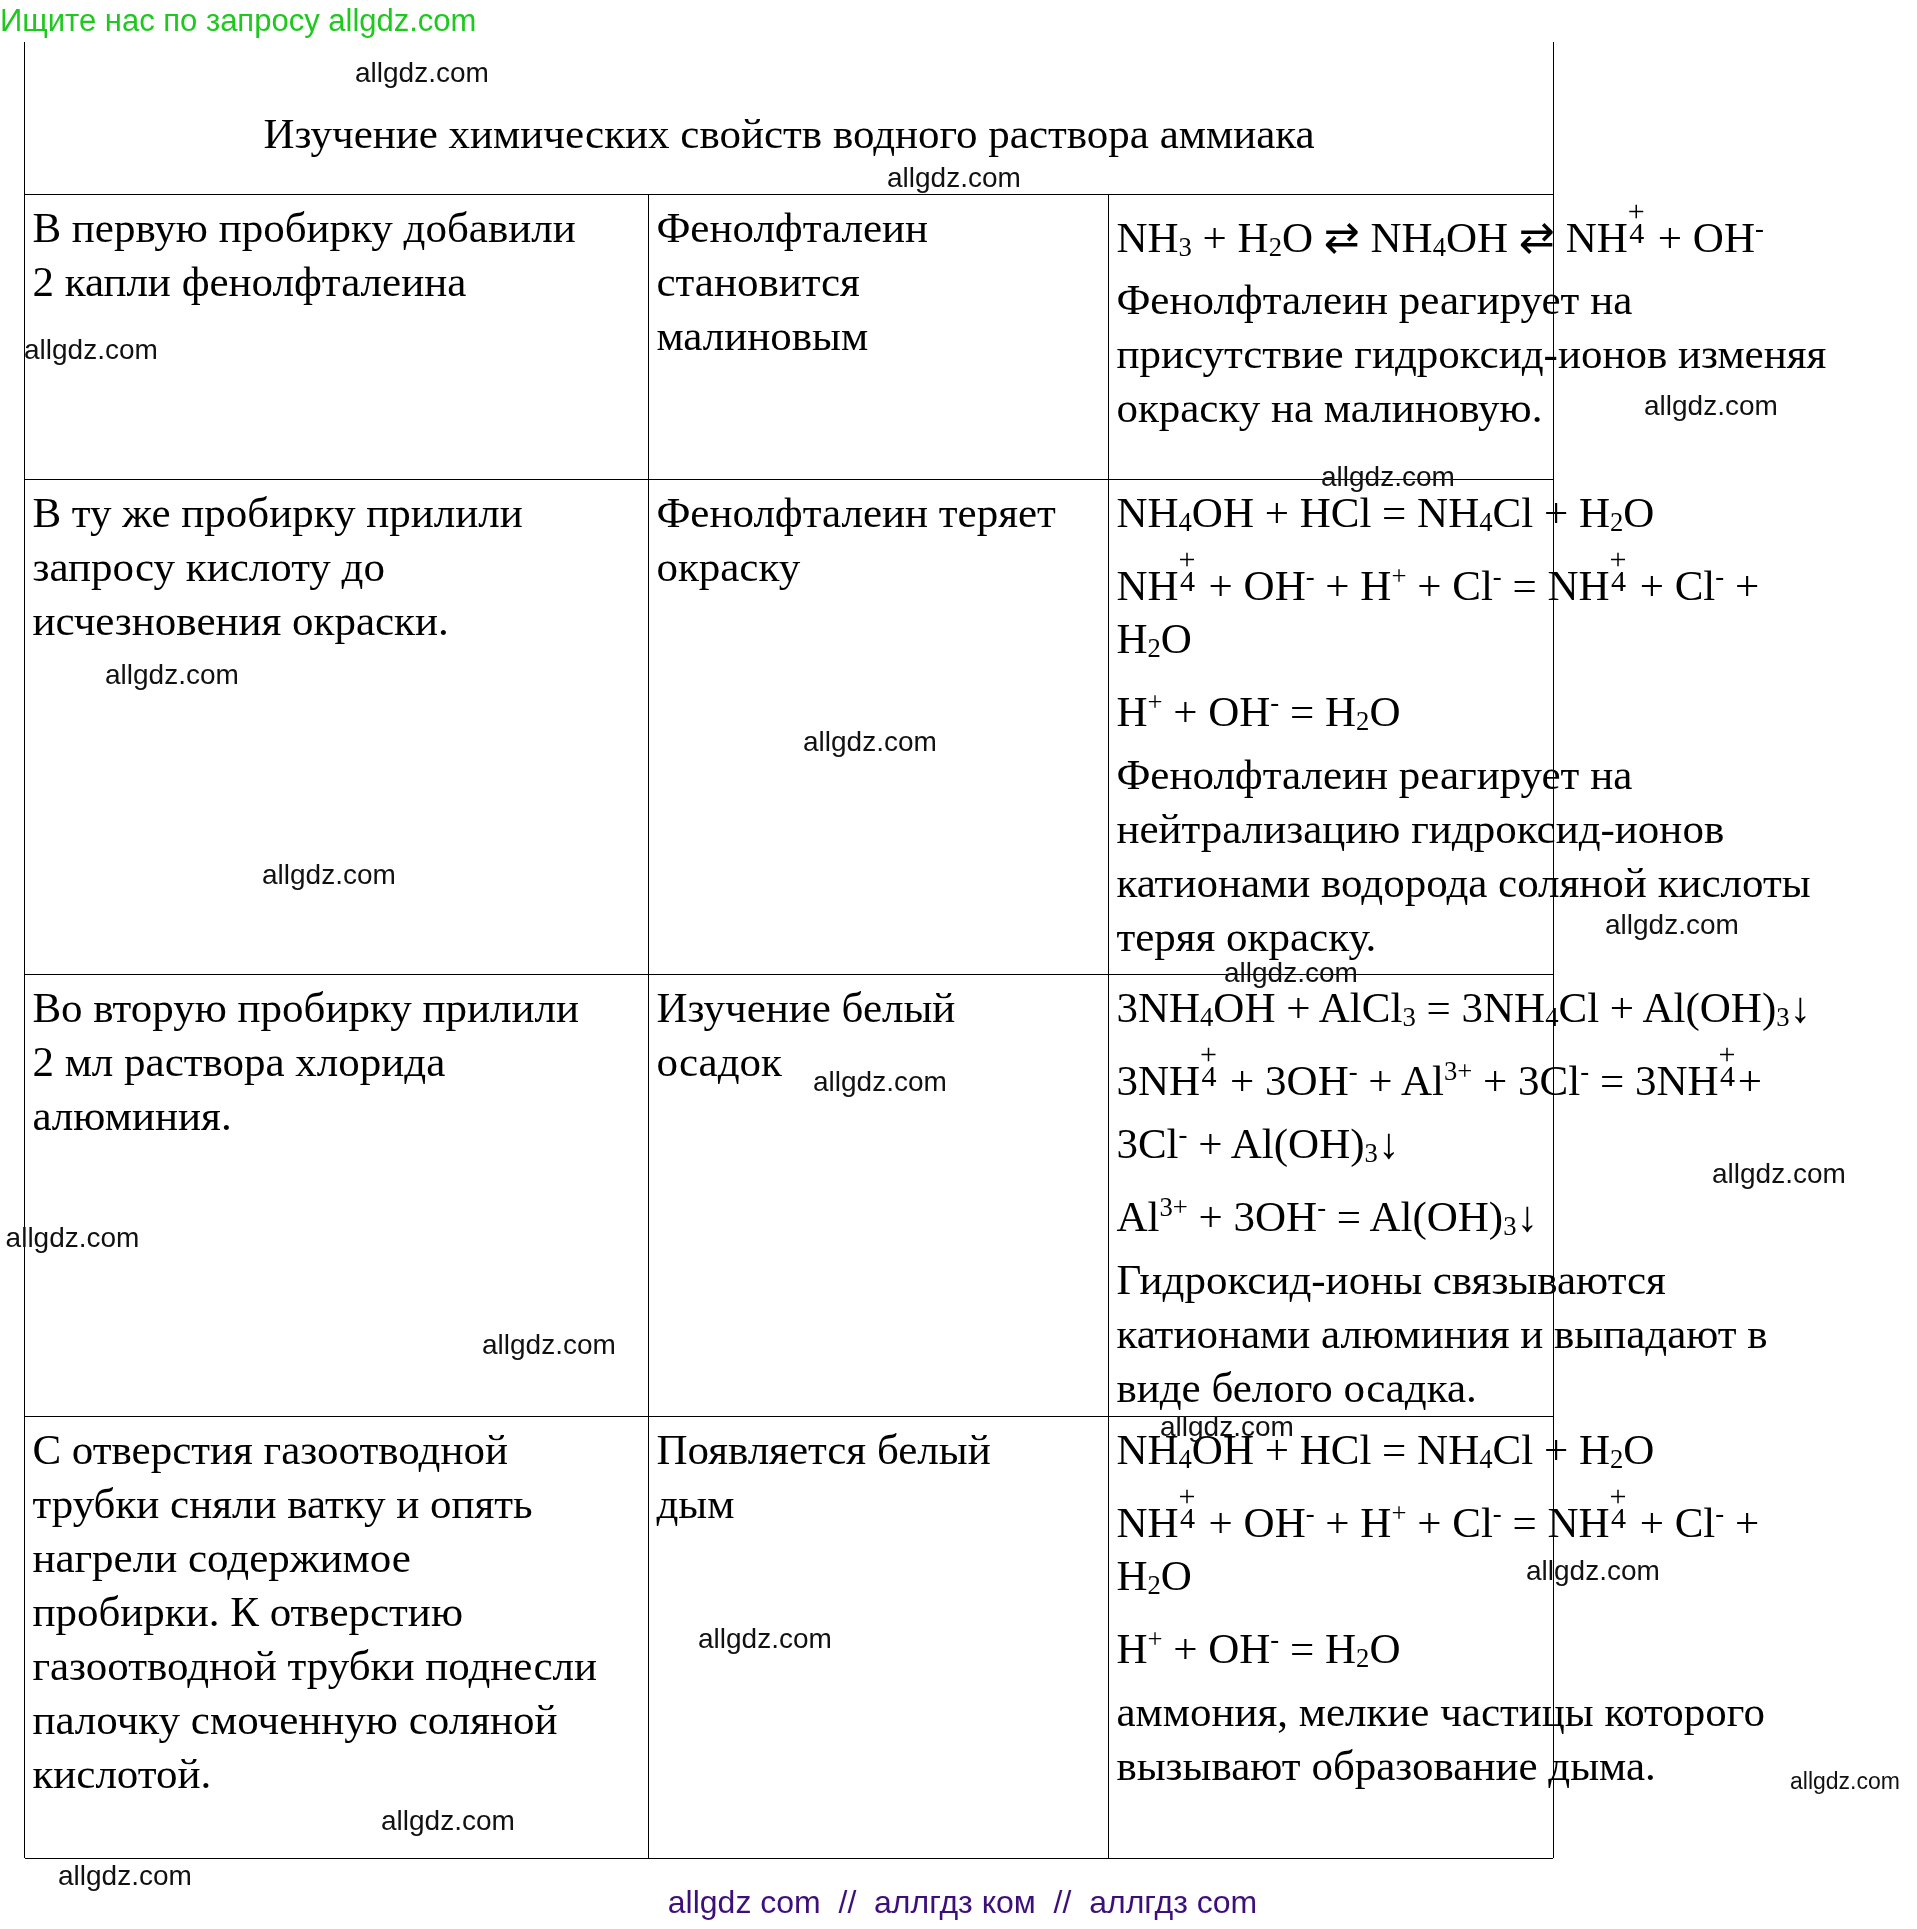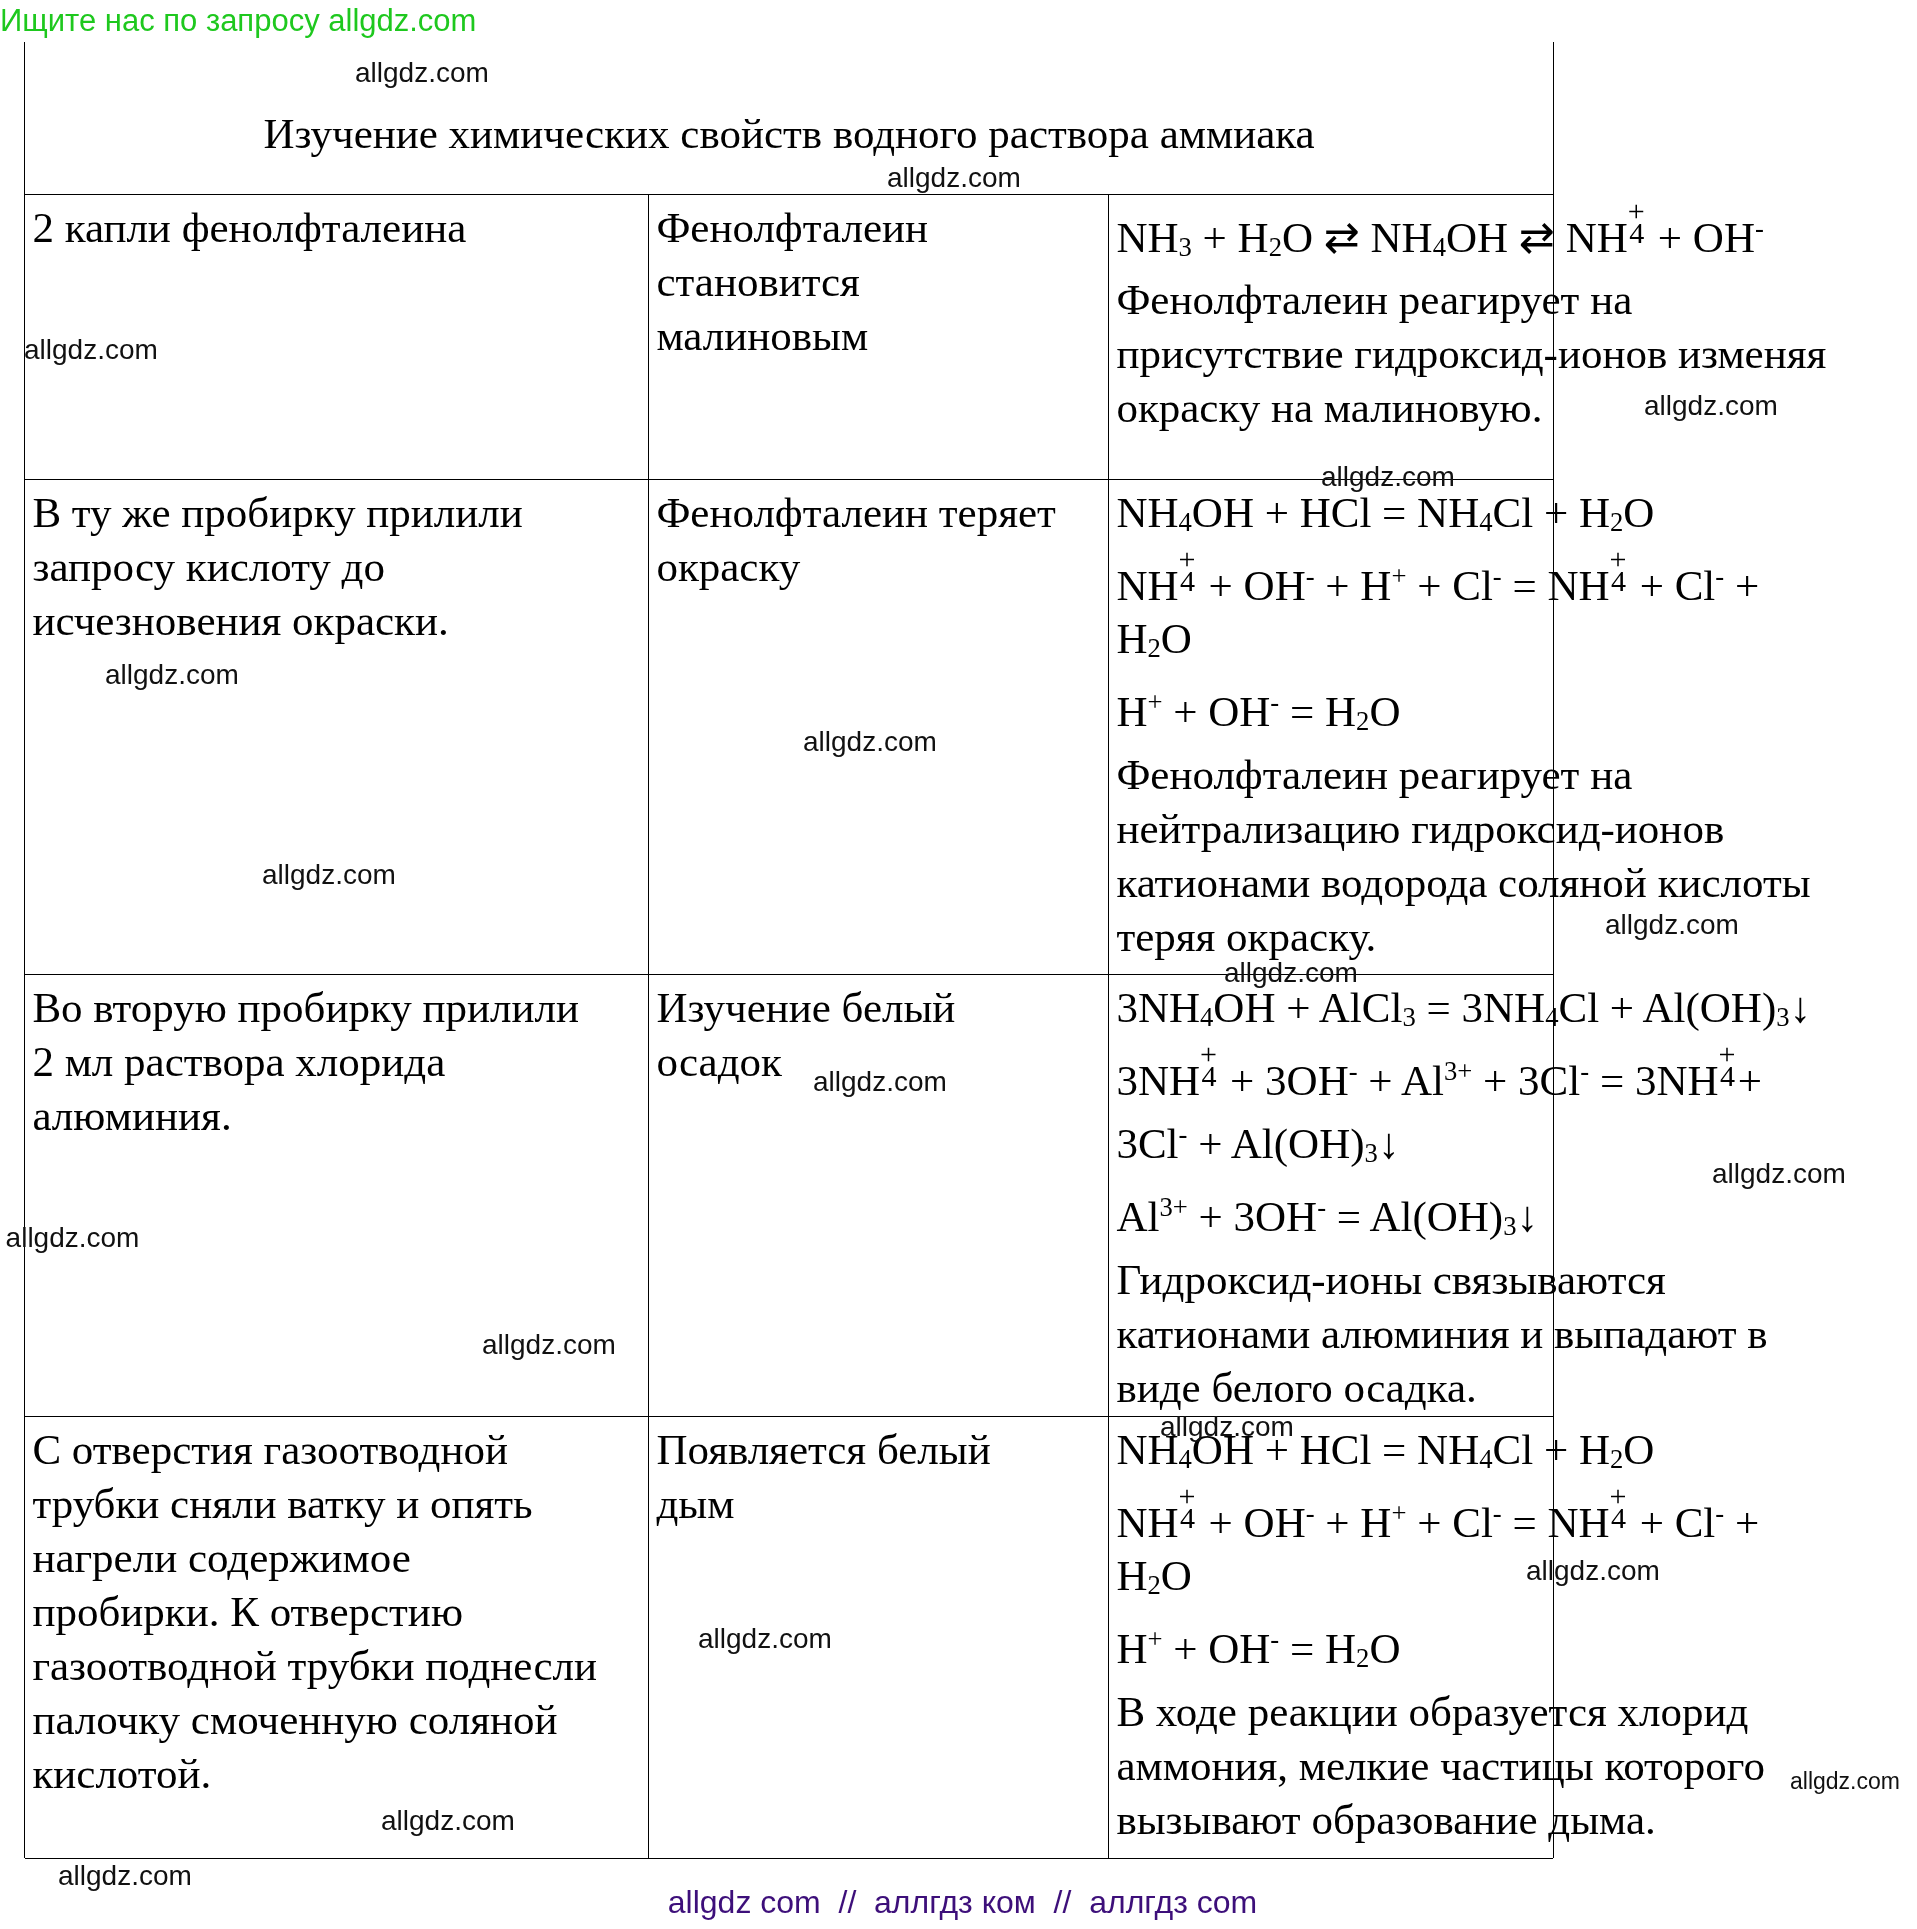--- a/index.html
+++ b/index.html
@@ -51,20 +51,21 @@
 
 <div class="banner-top">Ищите нас по запросу allgdz.com</div>
 
 <div class="doc">
   <div class="title">Изучение химических свойств водного раствора аммиака</div>
 
   <div class="table">
 
     <div class="row" style="top:0; height:285px;">
       <div class="cell c1">
+        <span class="line">В первую пробирку добавили</span>
         <span class="line">2 капли фенолфталеина</span>
       </div>
       <div class="cell c2">
         <span class="line">Фенолфталеин</span>
         <span class="line">становится</span>
         <span class="line">малиновым</span>
       </div>
       <div class="cell c3">
         <span class="line chem">NH<sub>3</sub> + H<sub>2</sub>O ⇄ NH<sub>4</sub>OH ⇄ NH<span class="ion"><span class="up">+</span><span class="dn">4</span></span> + OH<sup>-</sup></span>
         <span class="line">Фенолфталеин реагирует на</span>
@@ -128,21 +129,20 @@
       </div>
       <div class="cell c2">
         <span class="line">Появляется белый</span>
         <span class="line">дым</span>
       </div>
       <div class="cell c3">
         <span class="line chem">NH<sub>4</sub>OH + HCl = NH<sub>4</sub>Cl + H<sub>2</sub>O</span>
         <span class="line chem">NH<span class="ion"><span class="up">+</span><span class="dn">4</span></span> + OH<sup>-</sup> + H<sup>+</sup> + Cl<sup>-</sup> = NH<span class="ion"><span class="up">+</span><span class="dn">4</span></span> + Cl<sup>-</sup> +</span>
         <span class="line chem">H<sub>2</sub>O</span>
         <span class="line chem">H<sup>+</sup> + OH<sup>-</sup> = H<sub>2</sub>O</span>
-        <span class="line">В ходе реакции образуется хлорид</span>
         <span class="line">аммония, мелкие частицы которого</span>
         <span class="line">вызывают образование дыма.</span>
       </div>
     </div>
   </div>
 </div>
 
 <div class="wm" style="left:355px; top:45px;">allgdz.com</div>
 <div class="wm" style="left:887px; top:150px;">allgdz.com</div>
 <div class="wm" style="left:24px; top:322px;">allgdz.com</div>

